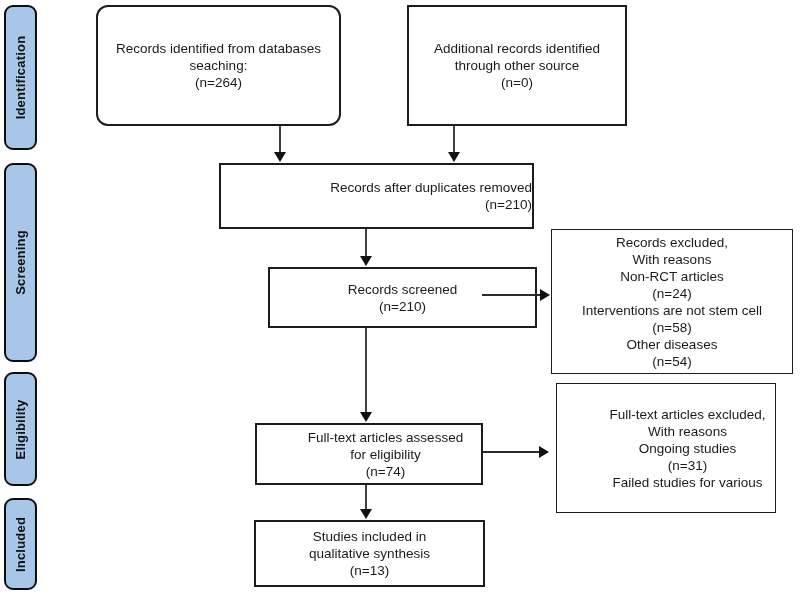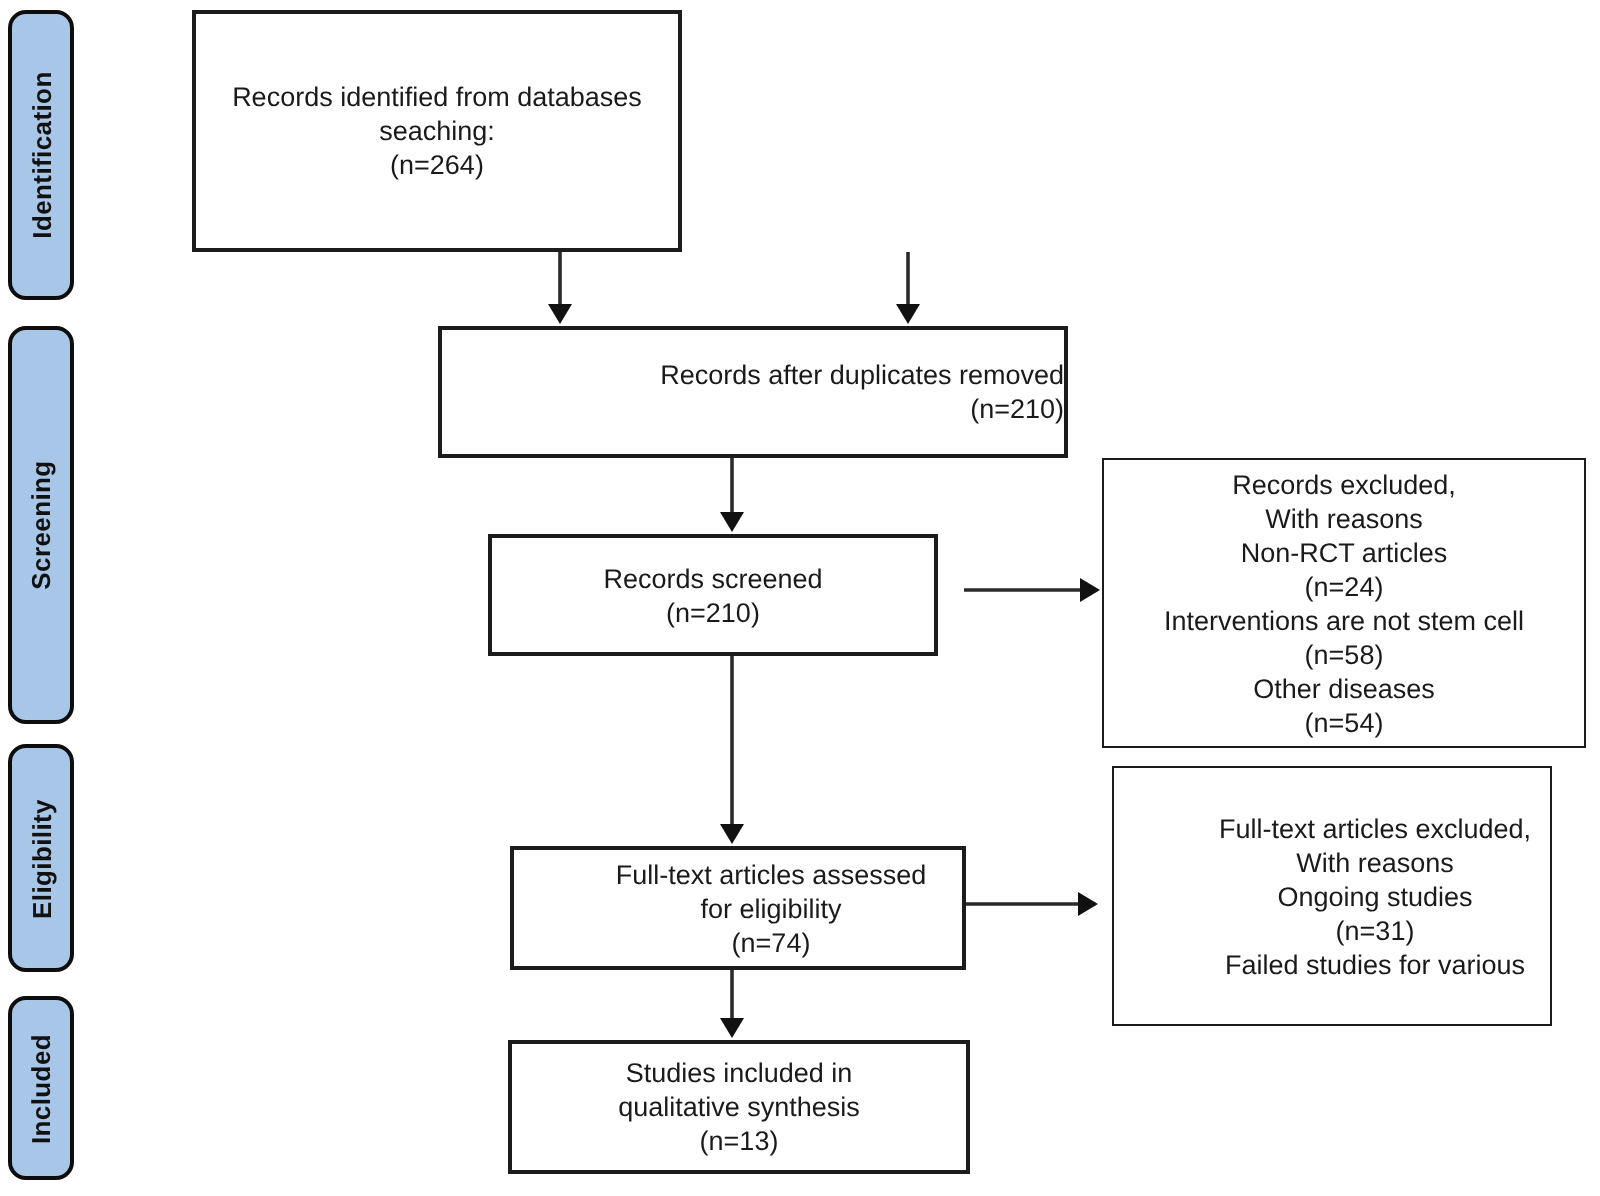--- a/index.html
+++ b/index.html
@@ -39,24 +39,24 @@
   }
   .stage-box span {
     transform: rotate(-90deg);
     white-space: nowrap;
     font-weight: bold;
     font-size: 13px;
     letter-spacing: 0.2px;
     color: #111;
   }
   
-  #box-identified        { left: 96px;  top: 5px;   width: 245px; height: 121px; }
+  #box-identified        { left: 96px;  top: 5px;   width: 245px; height: 121px; border-radius: 12px; }
   #box-additional        { left: 407px; top: 5px;   width: 220px; height: 121px; }
   #box-duplicates        { left: 219px; top: 163px; width: 315px; height: 66px; text-align: right; }
-  #box-screened          { left: 244px; top: 267px; width: 225px; height: 61px; }
+  #box-screened          { left: 268px; top: 267px; width: 269px; height: 61px; }
   #box-records-excluded  { left: 551px; top: 229px; width: 242px; height: 145px; }
   #box-fulltext          { left: 255px; top: 423px; width: 228px; height: 62px; padding-left: 33px; }
   #box-fulltext-excluded { left: 556px; top: 383px; width: 220px; height: 130px; padding-left: 43px; }
   #box-included          { left: 254px; top: 520px; width: 231px; height: 67px; }
   
   #stage-identification { left: 4px; top: 5px;   width: 33px; height: 145px; }
   #stage-screening      { left: 4px; top: 163px; width: 33px; height: 199px; }
   #stage-eligibility    { left: 4px; top: 372px; width: 33px; height: 114px; }
   #stage-included       { left: 4px; top: 498px; width: 33px; height: 92px; }
   
@@ -84,20 +84,25 @@
   <div class="stage-box" id="stage-included">
     <span>Included</span>
   </div>
 
   <div class="flow-box" id="box-identified">
     <div>Records identified from databases</div>
     <div>seaching:</div>
     <div>(n=264)</div>
   </div>
 
+  <div class="flow-box" id="box-additional">
+    <div>Additional records identified</div>
+    <div>through other source</div>
+    <div>(n=0)</div>
+  </div>
 
   <div class="flow-box" id="box-duplicates">
     <div>Records after duplicates removed</div>
     <div>(n=210)</div>
   </div>
 
   <div class="flow-box" id="box-screened">
     <div>Records screened</div>
     <div>(n=210)</div>
   </div>

